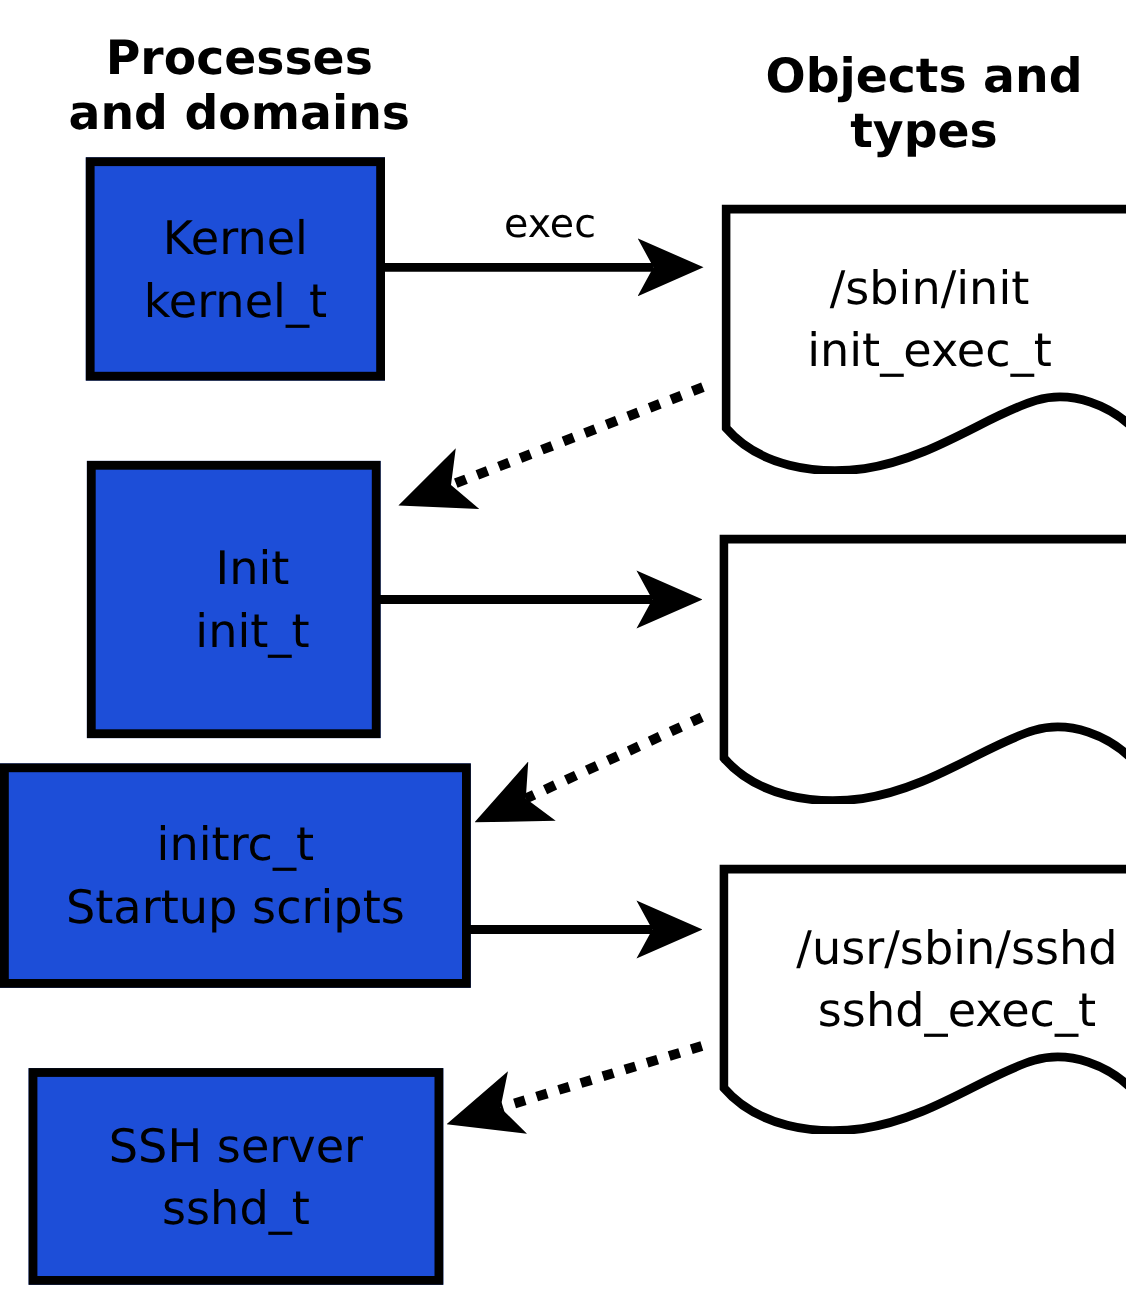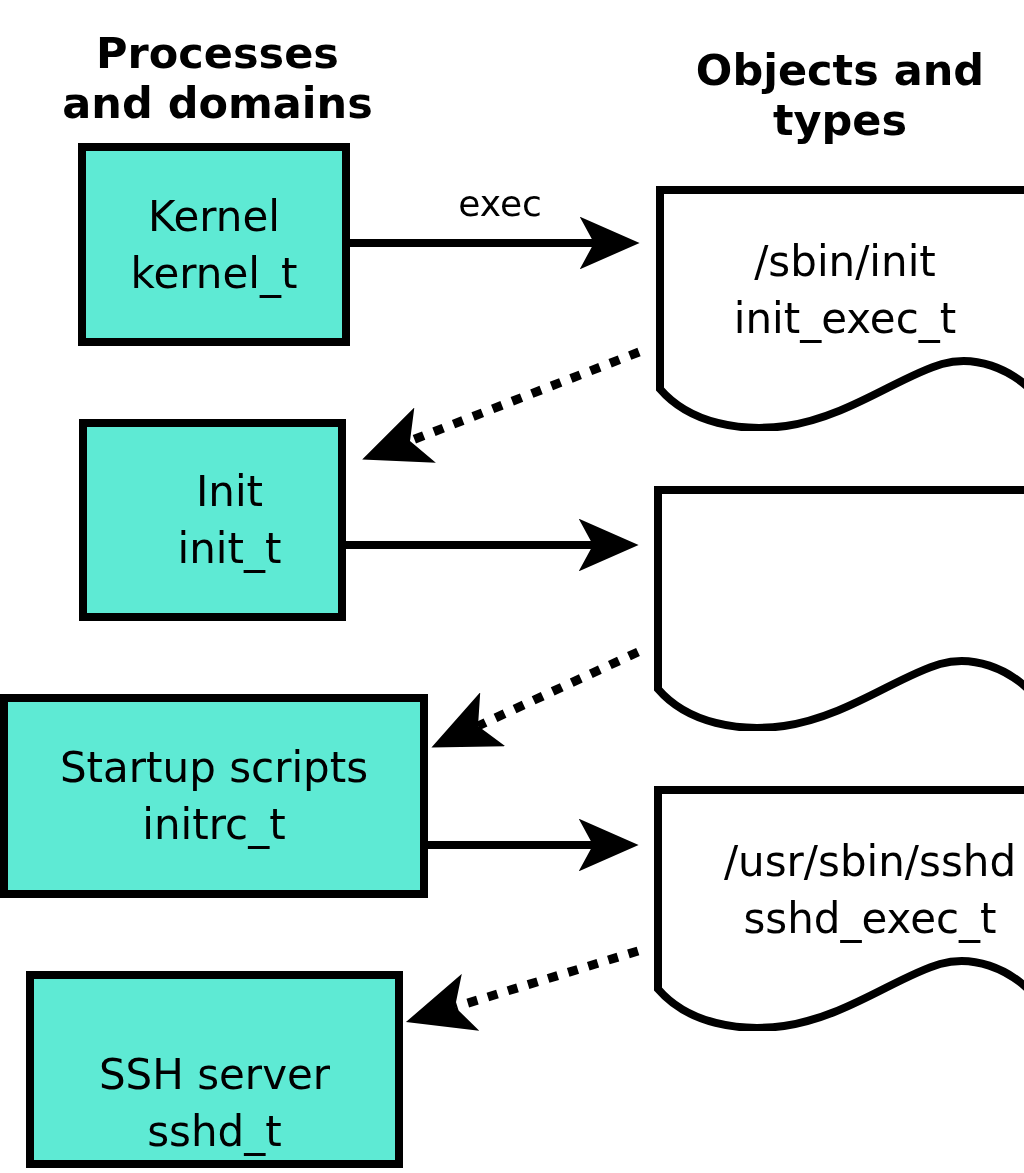--- a/index.html
+++ b/index.html
@@ -7,21 +7,21 @@
     position:relative; width:1024px; height:1173px;
     background:#ffffff; overflow:hidden;
     font-family:"DejaVu Sans", sans-serif; color:#000;
   }
   .hdr {
     position:absolute; text-align:center;
     font-weight:bold; font-size:43px; line-height:50px;
   }
   .pbox {
     position:absolute; box-sizing:border-box;
-    border:8px solid #000; background:#5eead4;
+    border:8px solid #000; background:#1d4ed8;
     display:flex; flex-direction:column; justify-content:center; align-items:center;
     text-align:center; font-size:42px; line-height:57px;
   }
   .doc { position:absolute;margin-left:20px; }
   .doc svg { position:absolute; left:0; top:0; display:block; }
   .doc-text {
     position:absolute; left:4px; right:4px; top:0; bottom:38px;
     display:flex; flex-direction:column; justify-content:center; align-items:center;
     text-align:center; font-size:42px; line-height:57px;
   }
@@ -41,29 +41,29 @@
   </div>
   <div class="hdr" style="left:655px; top:17px; width:370px;margin-top:28px;">
     <div>Objects and</div>
     <div>types</div>
   </div>
 
   <div class="pbox" style="left:78px; top:143px; width:272px; height:203px;">
     <div>Kernel</div>
     <div>kernel_t</div>
   </div>
-  <div class="pbox" style="left:79px; top:419px; width:267px; height:202px;padding-left:34px;">
+  <div class="pbox" style="left:79px; top:419px; width:267px; height:252px;padding-left:34px;">
     <div>Init</div>
     <div>init_t</div>
   </div>
   <div class="pbox" style="left:0px; top:694px; width:428px; height:204px;">
+    <div>initrc_t</div>
     <div>Startup scripts</div>
-    <div>initrc_t</div>
   </div>
-  <div class="pbox" style="left:26px; top:971px; width:377px; height:197px;justify-content:flex-end;">
+  <div class="pbox" style="left:26px; top:971px; width:377px; height:197px;">
     <div>SSH server</div>
     <div>sshd_t</div>
   </div>
 
   <div class="doc" style="left:636px; top:186px; width:378px; height:245px;">
     <svg width="378" height="245" viewBox="0 0 378 245">
       <path d="M4 4 L374 4 L374 203 C354 184 320 168 286 178 C244 190 192 231 130 240 C86 246 34 238 4 203 Z" fill="#ffffff" stroke="#000000" stroke-width="8" stroke-linejoin="miter"></path>
     </svg>
     <div class="doc-text">
       <div>/sbin/init</div>

